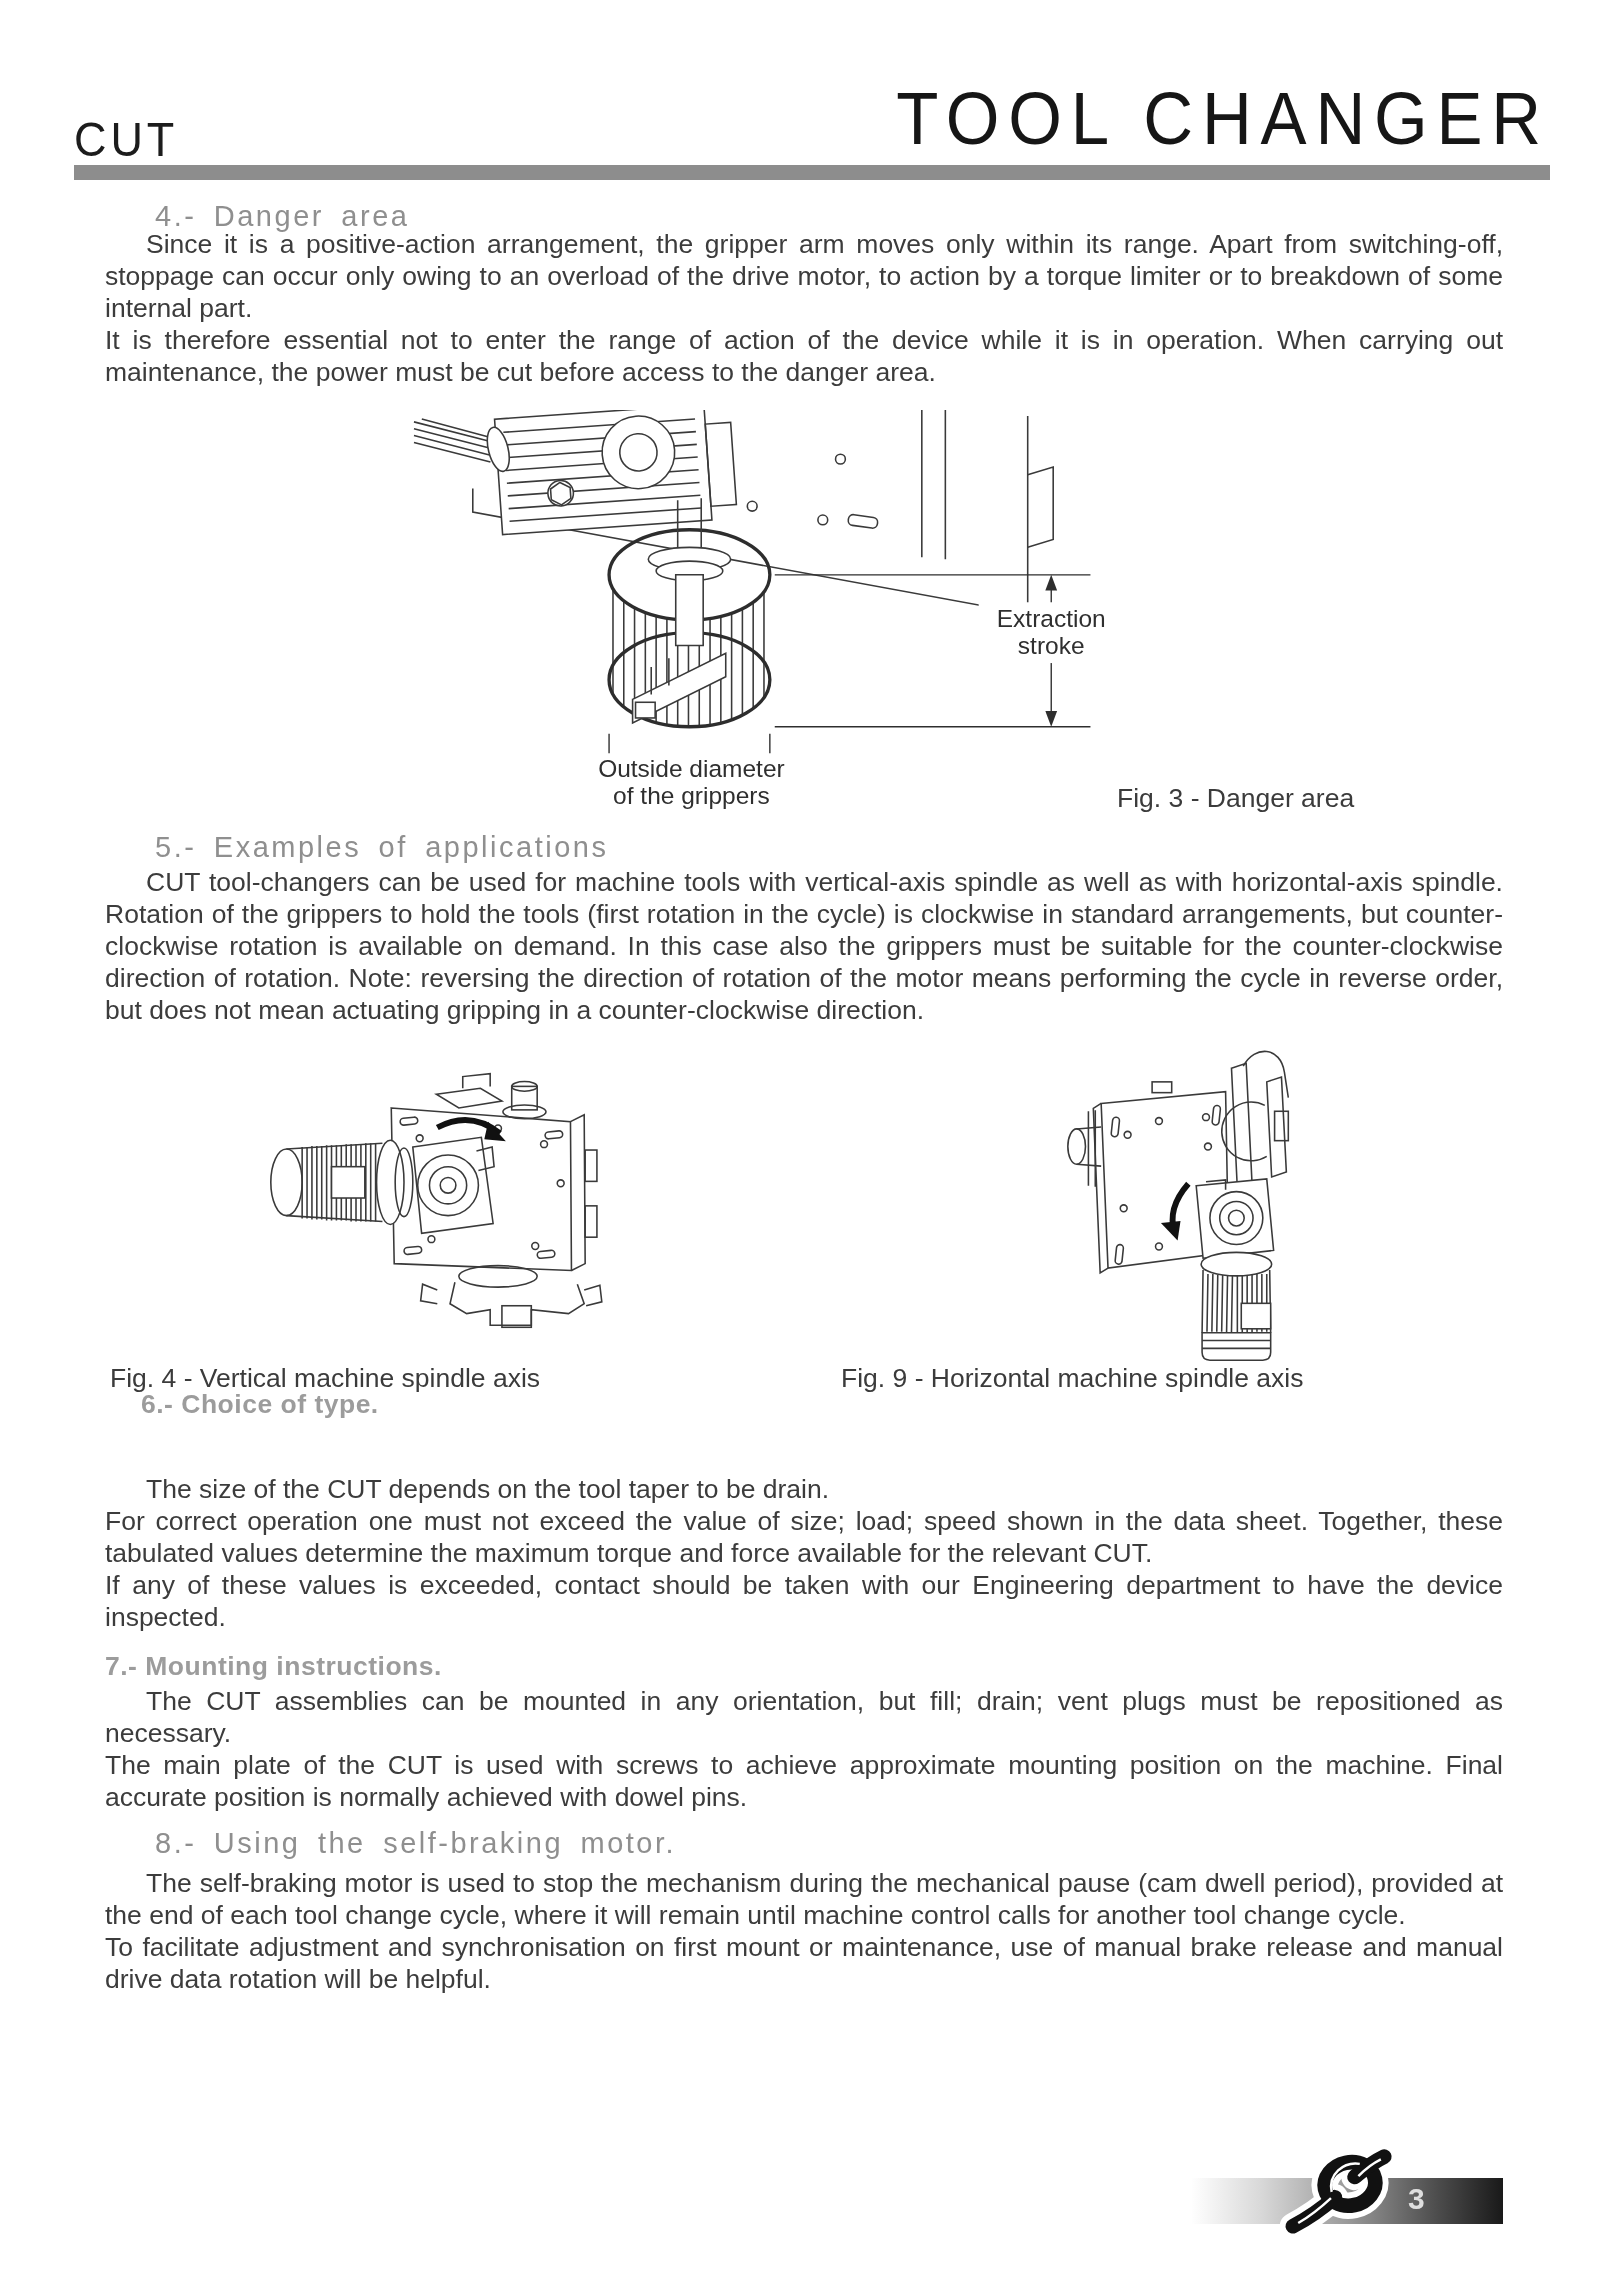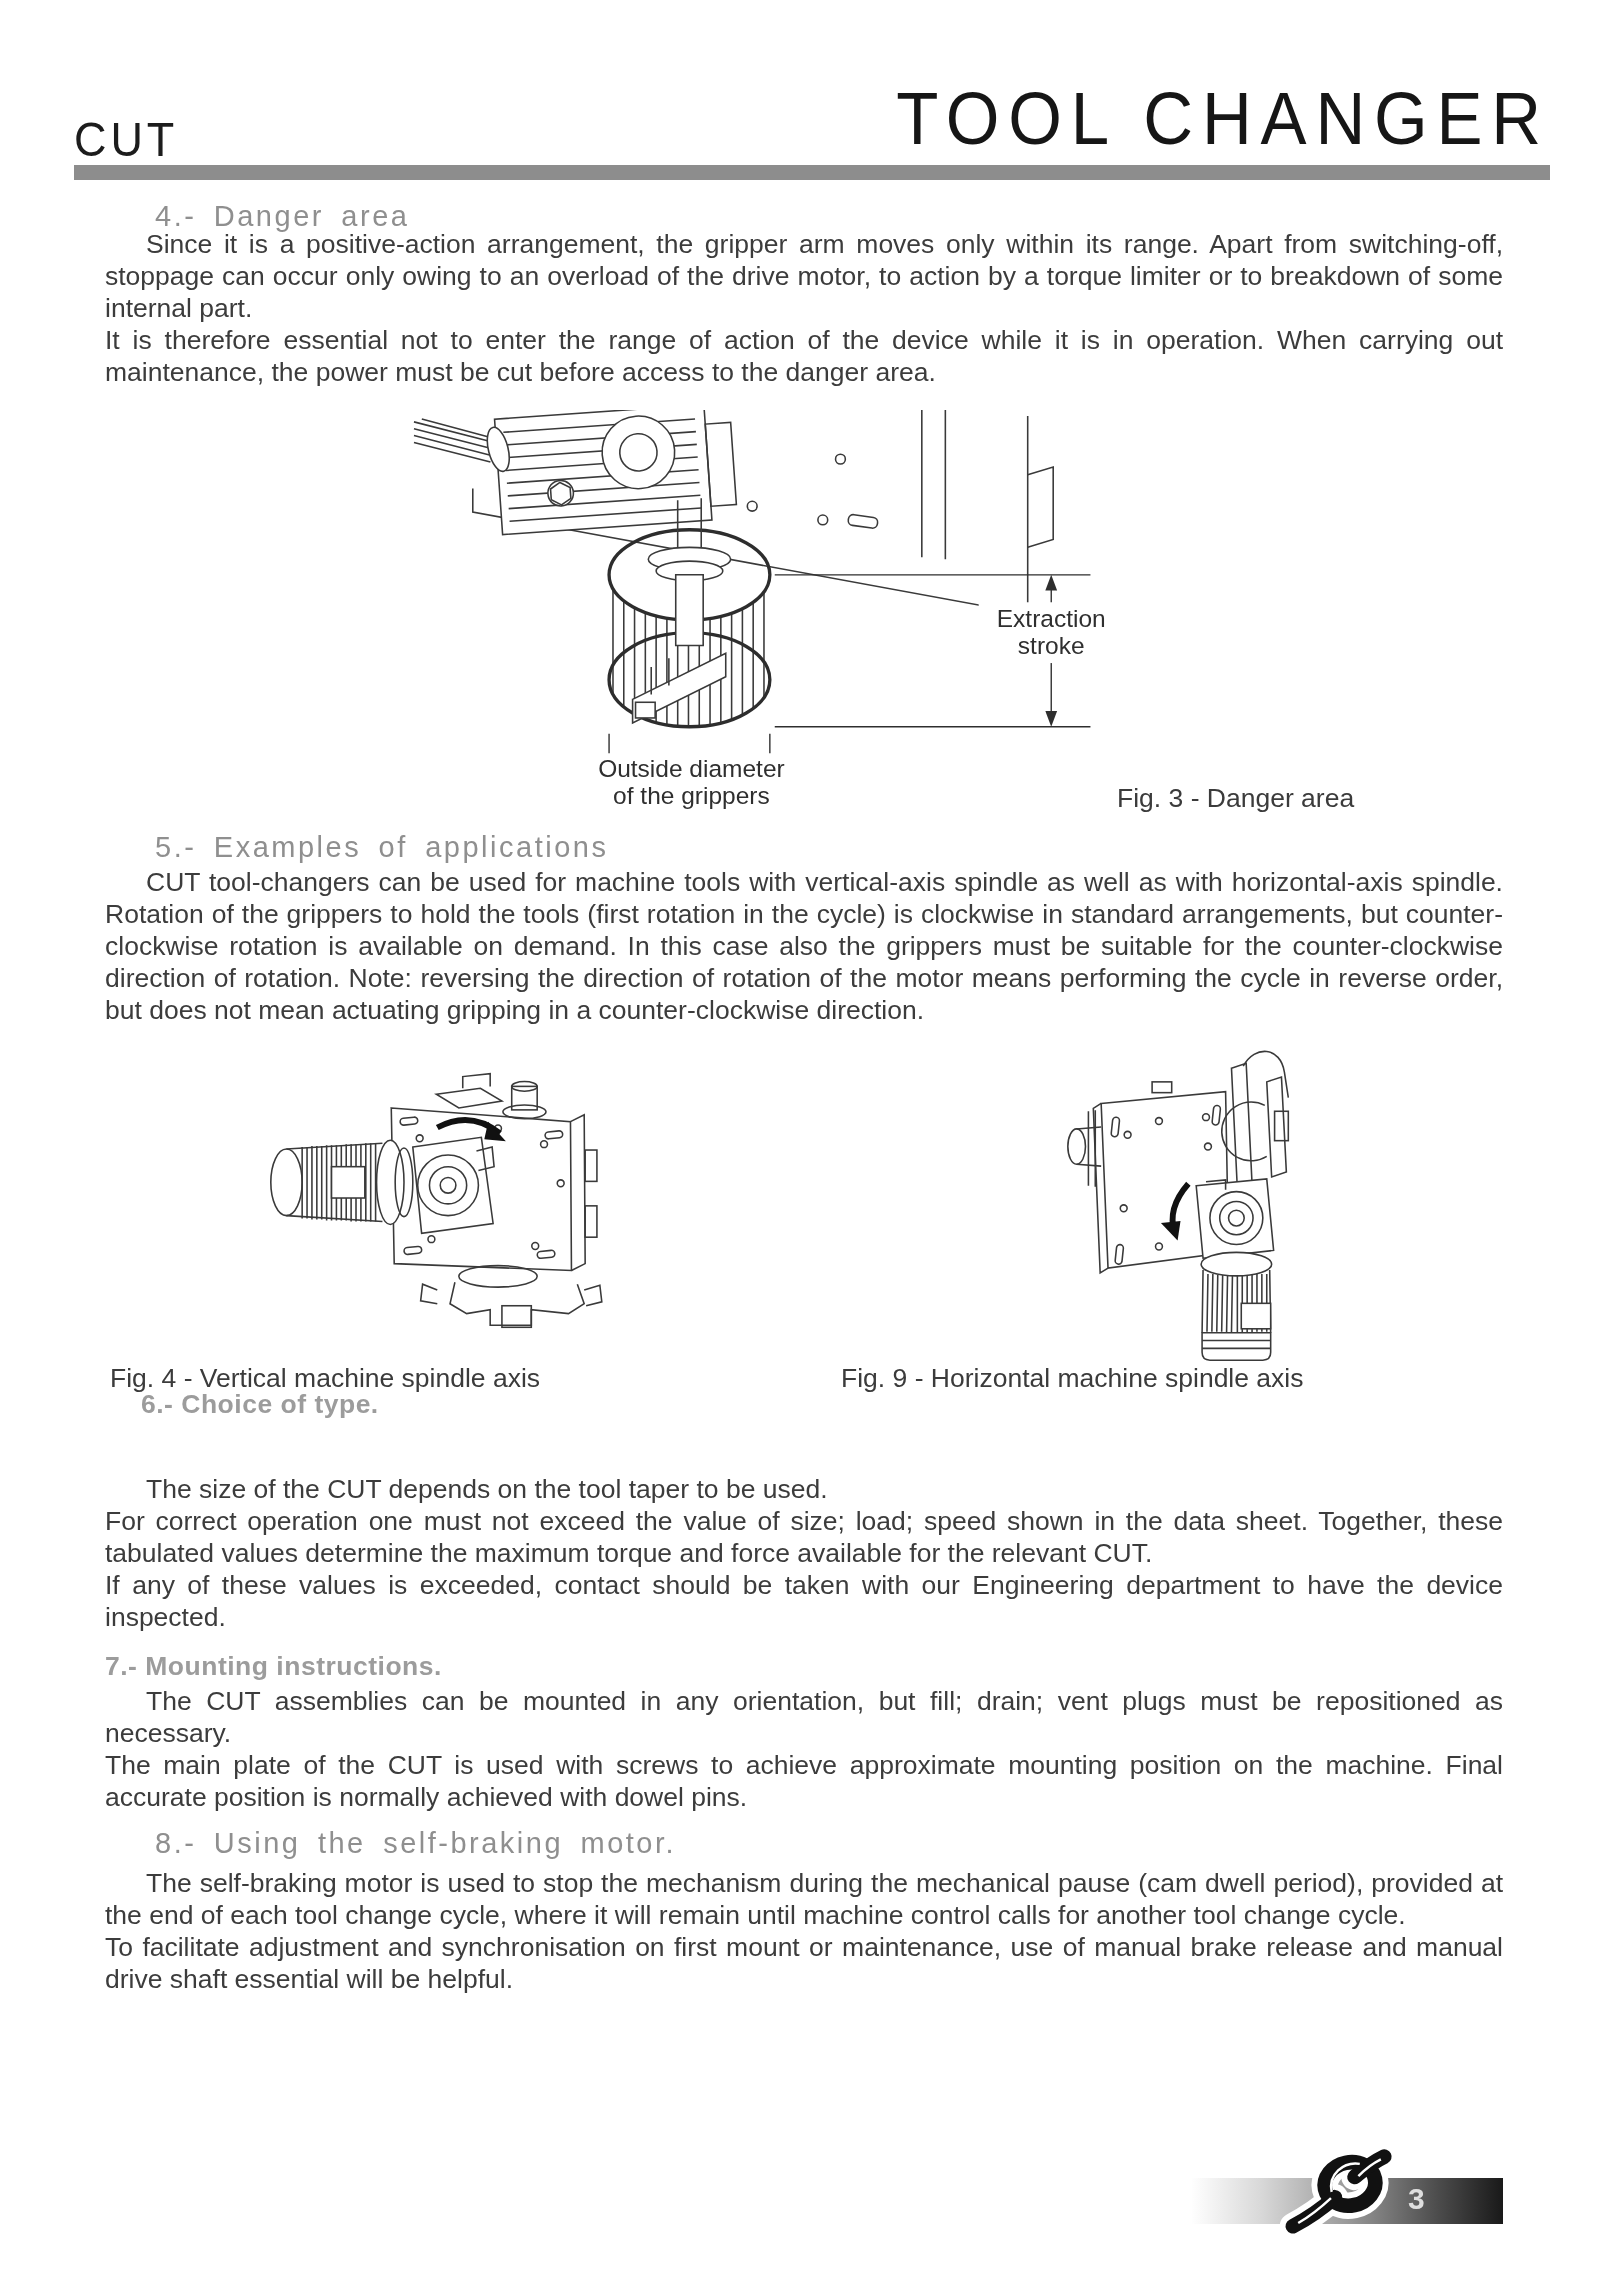--- a/index.html
+++ b/index.html
@@ -247,35 +247,35 @@
       <path class="wfill" d="M 146 312 L 216 312 L 216 332 Q 216 340 208 340 L 154 340 Q 146 340 146 332 Z"></path>
       <path class="ln" d="M 146 320 L 216 320 M 146 328 L 216 328"></path>
     </g>
   </svg>
 
   <div class="fig-caption" style="left:110px; top:1363px;">Fig.  4 - Vertical machine spindle axis</div>
   <div class="fig-caption" style="left:841px; top:1363px;">Fig.  9 - Horizontal machine spindle axis</div>
 
   <div class="sec-heading-small" style="top:1389px;margin-left:36px;">6.- Choice of type.</div>
   <div class="body-block" style="top:1473px;">
-    <p class="first">The size of the CUT depends on the tool taper to be used.</p>
+    <p class="first">The size of the CUT depends on the tool taper to be drain.</p>
     <p>For correct operation one must not exceed the value of size; load; speed shown in the data sheet. Together, these tabulated values determine the maximum torque and force available for the relevant CUT.</p>
     <p>If any of these values is exceeded, contact should be taken with our Engineering department to have the device inspected.</p>
   </div>
 
   <div class="sec-heading-small" style="top:1651px;">7.- Mounting instructions.</div>
   <div class="body-block" style="top:1685px;">
     <p class="first">The CUT assemblies can be mounted in any orientation, but fill; drain; vent plugs must be repositioned as necessary.</p>
     <p>The main plate of the CUT is used with screws to achieve approximate mounting position on the machine. Final accurate position is normally achieved with dowel pins.</p>
   </div>
 
   <div class="sec-heading-big" style="top:1827px;">8.- Using the self-braking motor.</div>
   <div class="body-block" style="top:1867px;">
     <p class="first">The self-braking motor is used to stop the mechanism during the mechanical pause (cam dwell period), provided at the end of each tool change cycle, where it will remain until machine control calls for another tool change cycle.</p>
-    <p>To facilitate adjustment and synchronisation on first mount or maintenance, use of manual brake release and manual drive shaft essential will be helpful.</p>
+    <p>To facilitate adjustment and synchronisation on first mount or maintenance, use of manual brake release and manual drive data rotation will be helpful.</p>
   </div>
 
   <div class="footer-bar"></div>
   <svg class="footer-logo" width="147" height="108" viewBox="0 0 150 110">
     <g transform="rotate(-12 75 55)">
       <g stroke="#ffffff" stroke-width="27" stroke-linecap="round" fill="none">
         <path d="M 20 80 C 42 74 54 68 68 60"></path>
         <ellipse cx="86" cy="50" rx="26" ry="22"></ellipse>
         <path d="M 126 30 C 110 34 100 40 92 44"></path>
       </g>

